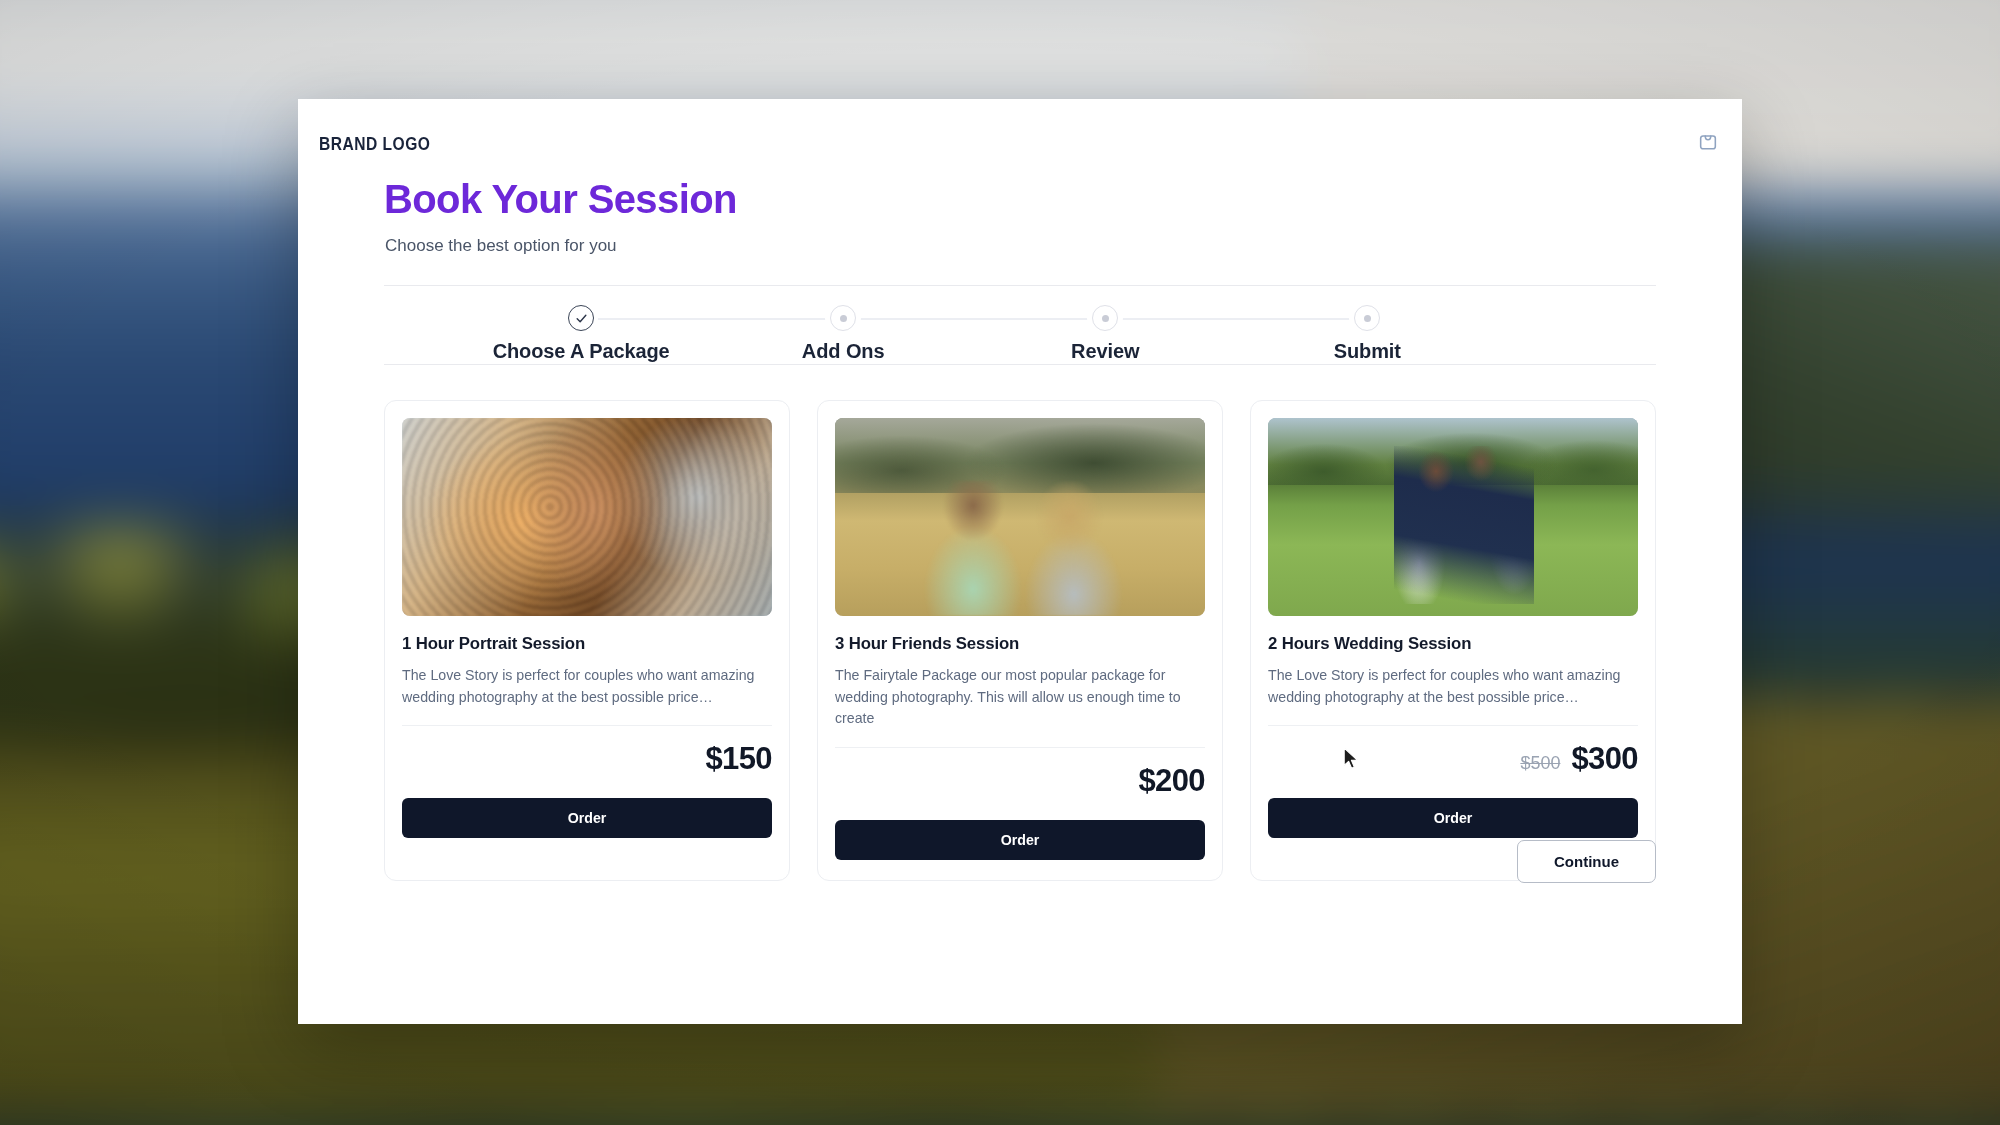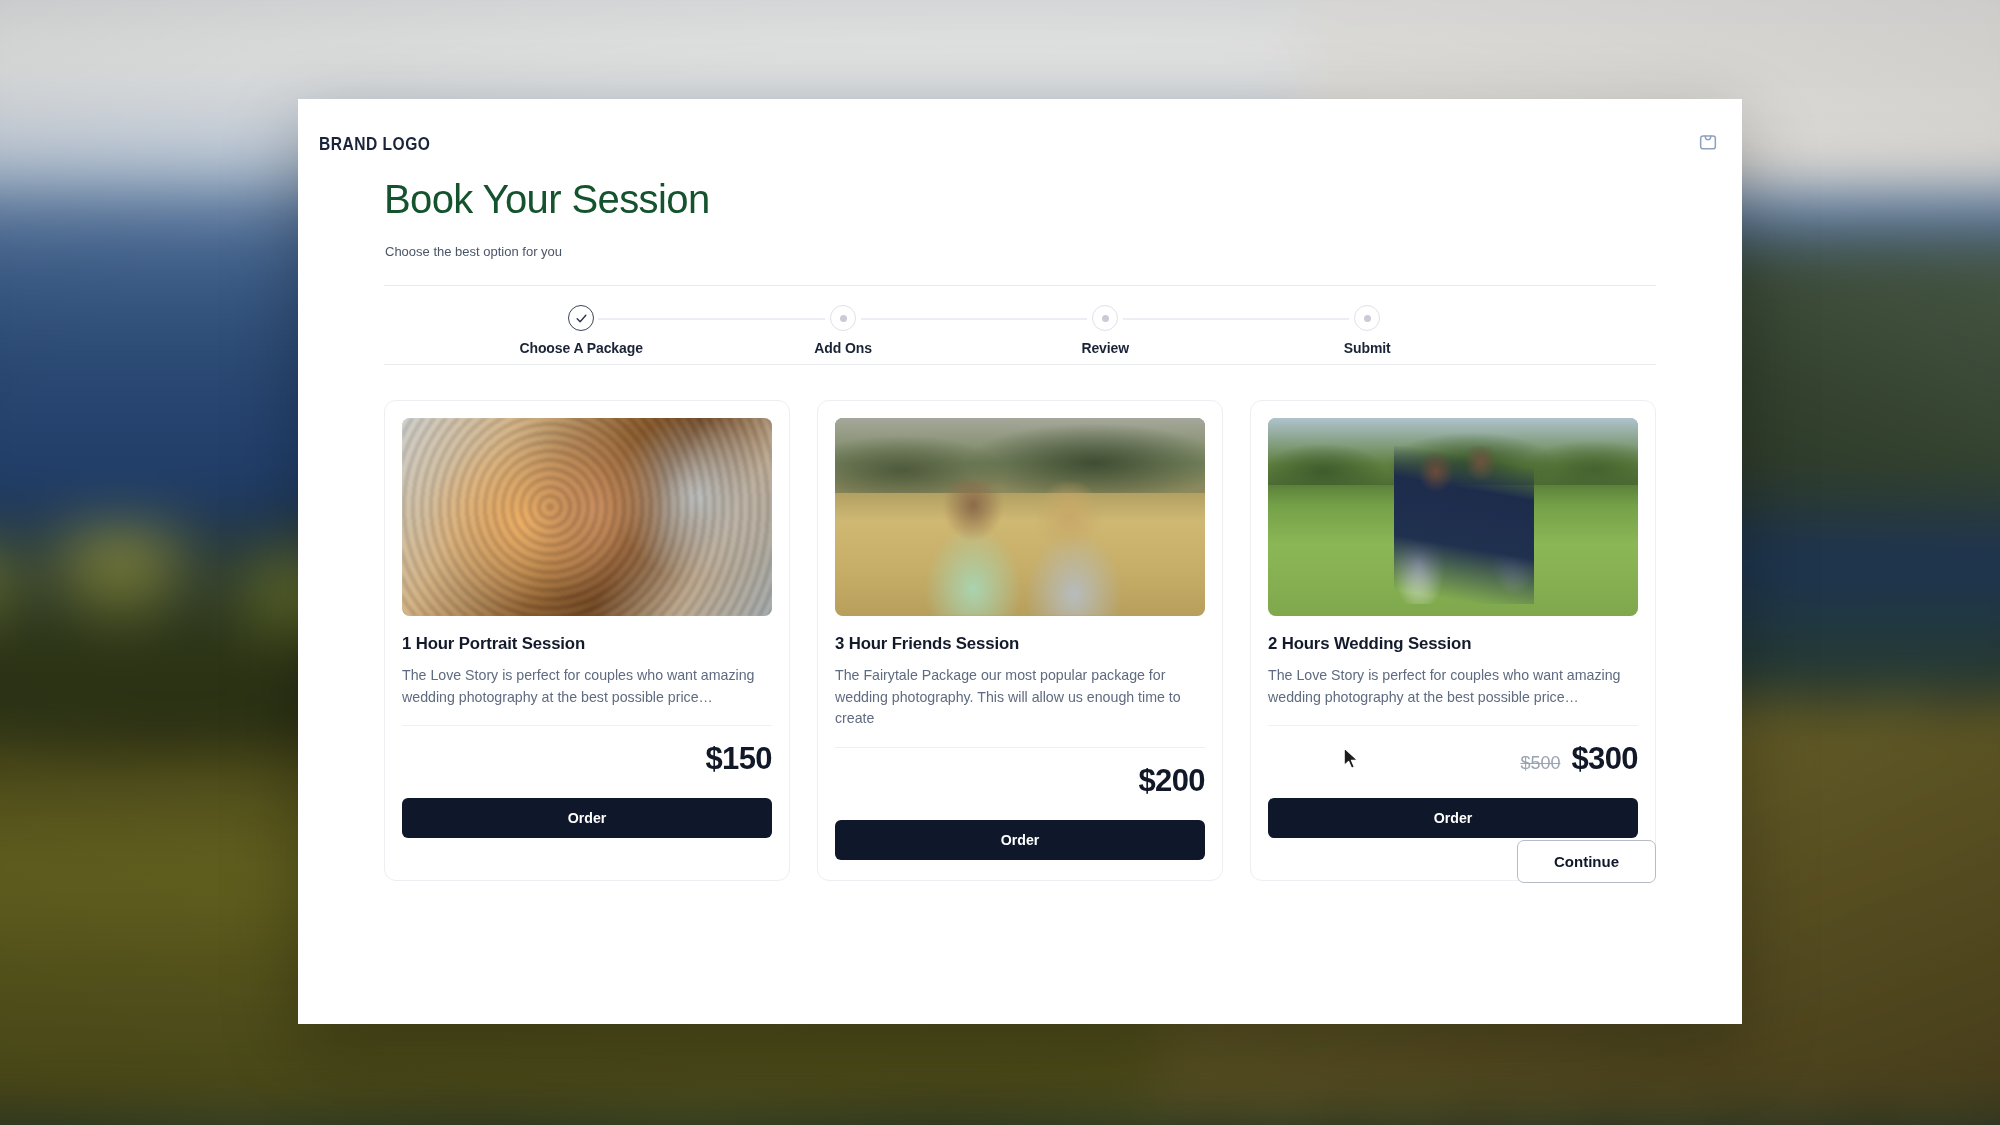--- a/index.html
+++ b/index.html
@@ -131,29 +131,29 @@
     cursor: pointer;
   }
   #cart-icon-button svg { display: block; }
 
   
   #page-title {
     position: absolute;
     left: 86px;
     top: 78px;
     font-size: 40px;
-    font-weight: 400;
+    font-weight: 700;
     letter-spacing: -0.6px;
-    color: #14532d;
+    color: #6d28d9;
   }
   #page-subtitle {
     position: absolute;
     left: 87px;
-    top: 145px;
-    font-size: 13px;
+    top: 137px;
+    font-size: 17px;
     color: #4a5568;
   }
 
   
   .hr-line {
     position: absolute;
     background: #e9eaee;
     height: 1px;
   }
   #divider-top { left: 86px; right: 86px; top: 186px; }
@@ -197,21 +197,21 @@
   .step-dot.todo::after {
     content: "";
     width: 7px;
     height: 7px;
     border-radius: 50%;
     background: #c9ccd6;
   }
   .step-dot.done svg { display: block; }
   .step-label {
     margin-top: 9px;
-    font-size: 14px;
+    font-size: 20px;
     font-weight: 700;
     color: #1b2437;
     letter-spacing: -0.1px;
   }
   .step-connector {
     position: absolute;
     top: 21px;
     height: 2px;
     background: #eceef3;
     z-index: 1;

